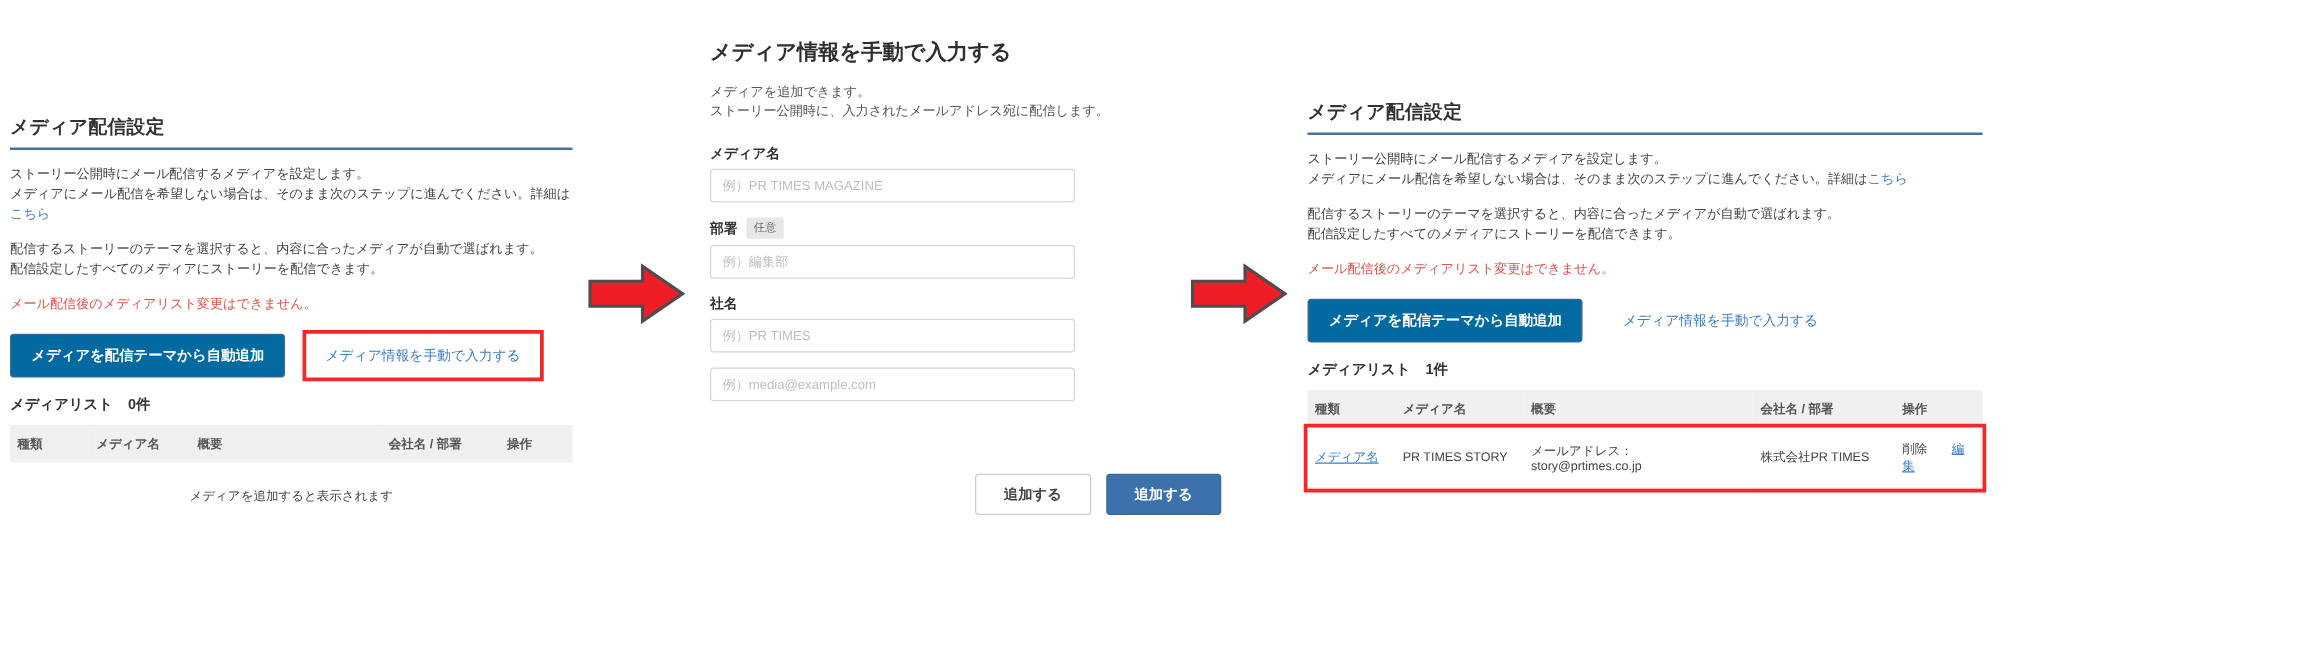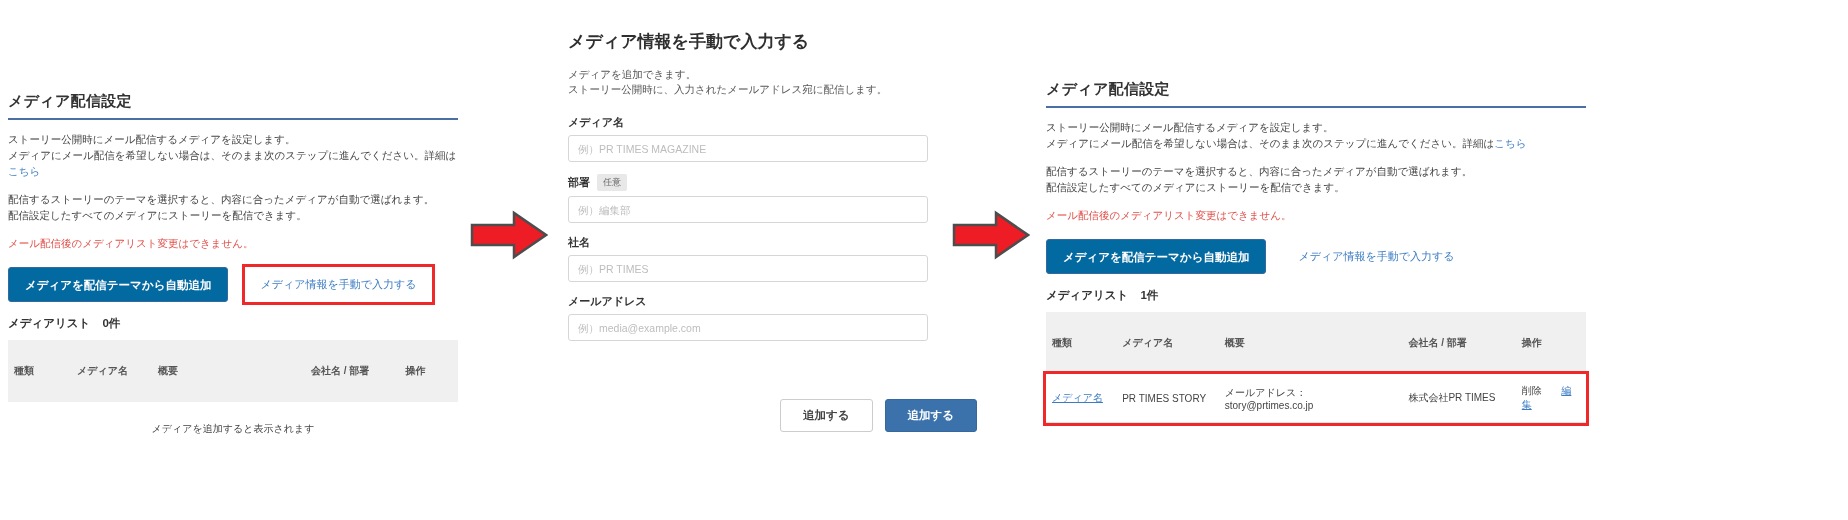--- a/index.html
+++ b/index.html
@@ -40,21 +40,21 @@
   .highlight-box { outline: 3px solid #ef2929; outline-offset: 0; }
 
   
   .list-heading { font-size: 11.5px; font-weight: bold; color: #333; margin-bottom: 9px; }
   .list-heading .count { margin-left: 12px; }
 
   
   table.media-table { width: 100%; border-collapse: collapse; table-layout: fixed; }
   table.media-table thead th {
     background: #f0f0f0; color: #555; font-size: 10px; font-weight: bold;
-    text-align: left; padding: 24px 6px; border: none;
+    text-align: left; padding: 8px 6px; border: none;
   }
   table.media-table tbody td {
     font-size: 10px; color: #444; padding: 10px 6px;
     border-bottom: 1px solid #e4e4e4; vertical-align: middle;
   }
   .empty-cell { text-align: center; color: #8c8c8c; font-size: 10px; padding: 20px 0 !important; border:none !important;}
   .cell-link { color: #3b7cc4; text-decoration: underline; cursor: pointer; }
   .cell-action { color: #444; cursor: pointer; }
   .cell-action.edit { color: #3b7cc4; text-decoration: underline; }
   .row-highlight { outline: 3px solid #ef2929; }
@@ -63,21 +63,21 @@
   .modal { position: absolute; left: 560px; top: 18px; width: 420px; }
   .modal-title { font-size: 17px; font-weight: bold; color: #2f2f2f; margin: 12px 0 14px 8px; }
   .modal-desc { font-size: 10.5px; color: #555; line-height: 15px; margin: 0 0 18px 8px; }
   .field { margin-bottom: 12px; margin-left: 8px; }
   .field-label { font-size: 11px; font-weight: bold; color: #333; margin-bottom: 5px; display: flex; align-items: center; }
   .optional-badge {
     background: #e8e8e8; color: #666; font-size: 9px; font-weight: normal;
     padding: 2px 6px; border-radius: 2px; margin-left: 7px;
   }
   .field input {
-    width: 360px; height: 27px; border: 1px solid #d6d6d6; border-radius: 3px;
+    width: 292px; height: 27px; border: 1px solid #d6d6d6; border-radius: 3px;
     padding: 0 9px; font-size: 10.5px; color: #333; background: #fff;
     font-family: "Liberation Sans", "DejaVu Sans", sans-serif;
   }
   .field input::placeholder { color: #bdbdbd; }
   .modal-actions { display: flex; gap: 12px; margin-left: 220px; margin-top: 58px; }
   .btn-cancel {
     background: #fff; border: 1px solid #ccc; border-radius: 3px; color: #444;
     font-size: 11.5px; font-weight: bold; padding: 8px 22px; cursor: pointer;
     font-family: "Liberation Sans", "DejaVu Sans", sans-serif;
   }
@@ -168,21 +168,20 @@
       </div>
       <input type="text" placeholder="例）編集部" style="">
     </div>
 
     <div class="field">
       <div class="field-label">社名</div>
       <input type="text" placeholder="例）PR TIMES" style="">
     </div>
 
     <div class="field">
-      <div class="field-label">メールアドレス</div>
       <input type="text" placeholder="例）media@example.com" style="">
     </div>
 
     <div class="modal-actions">
       <button class="btn-cancel">追加する</button>
       <button class="btn-submit">追加する</button>
     </div>
   </div>
 
   <svg class="arrow" style="left:952px; top:210px;" width="78" height="50" viewBox="0 0 78 50">

